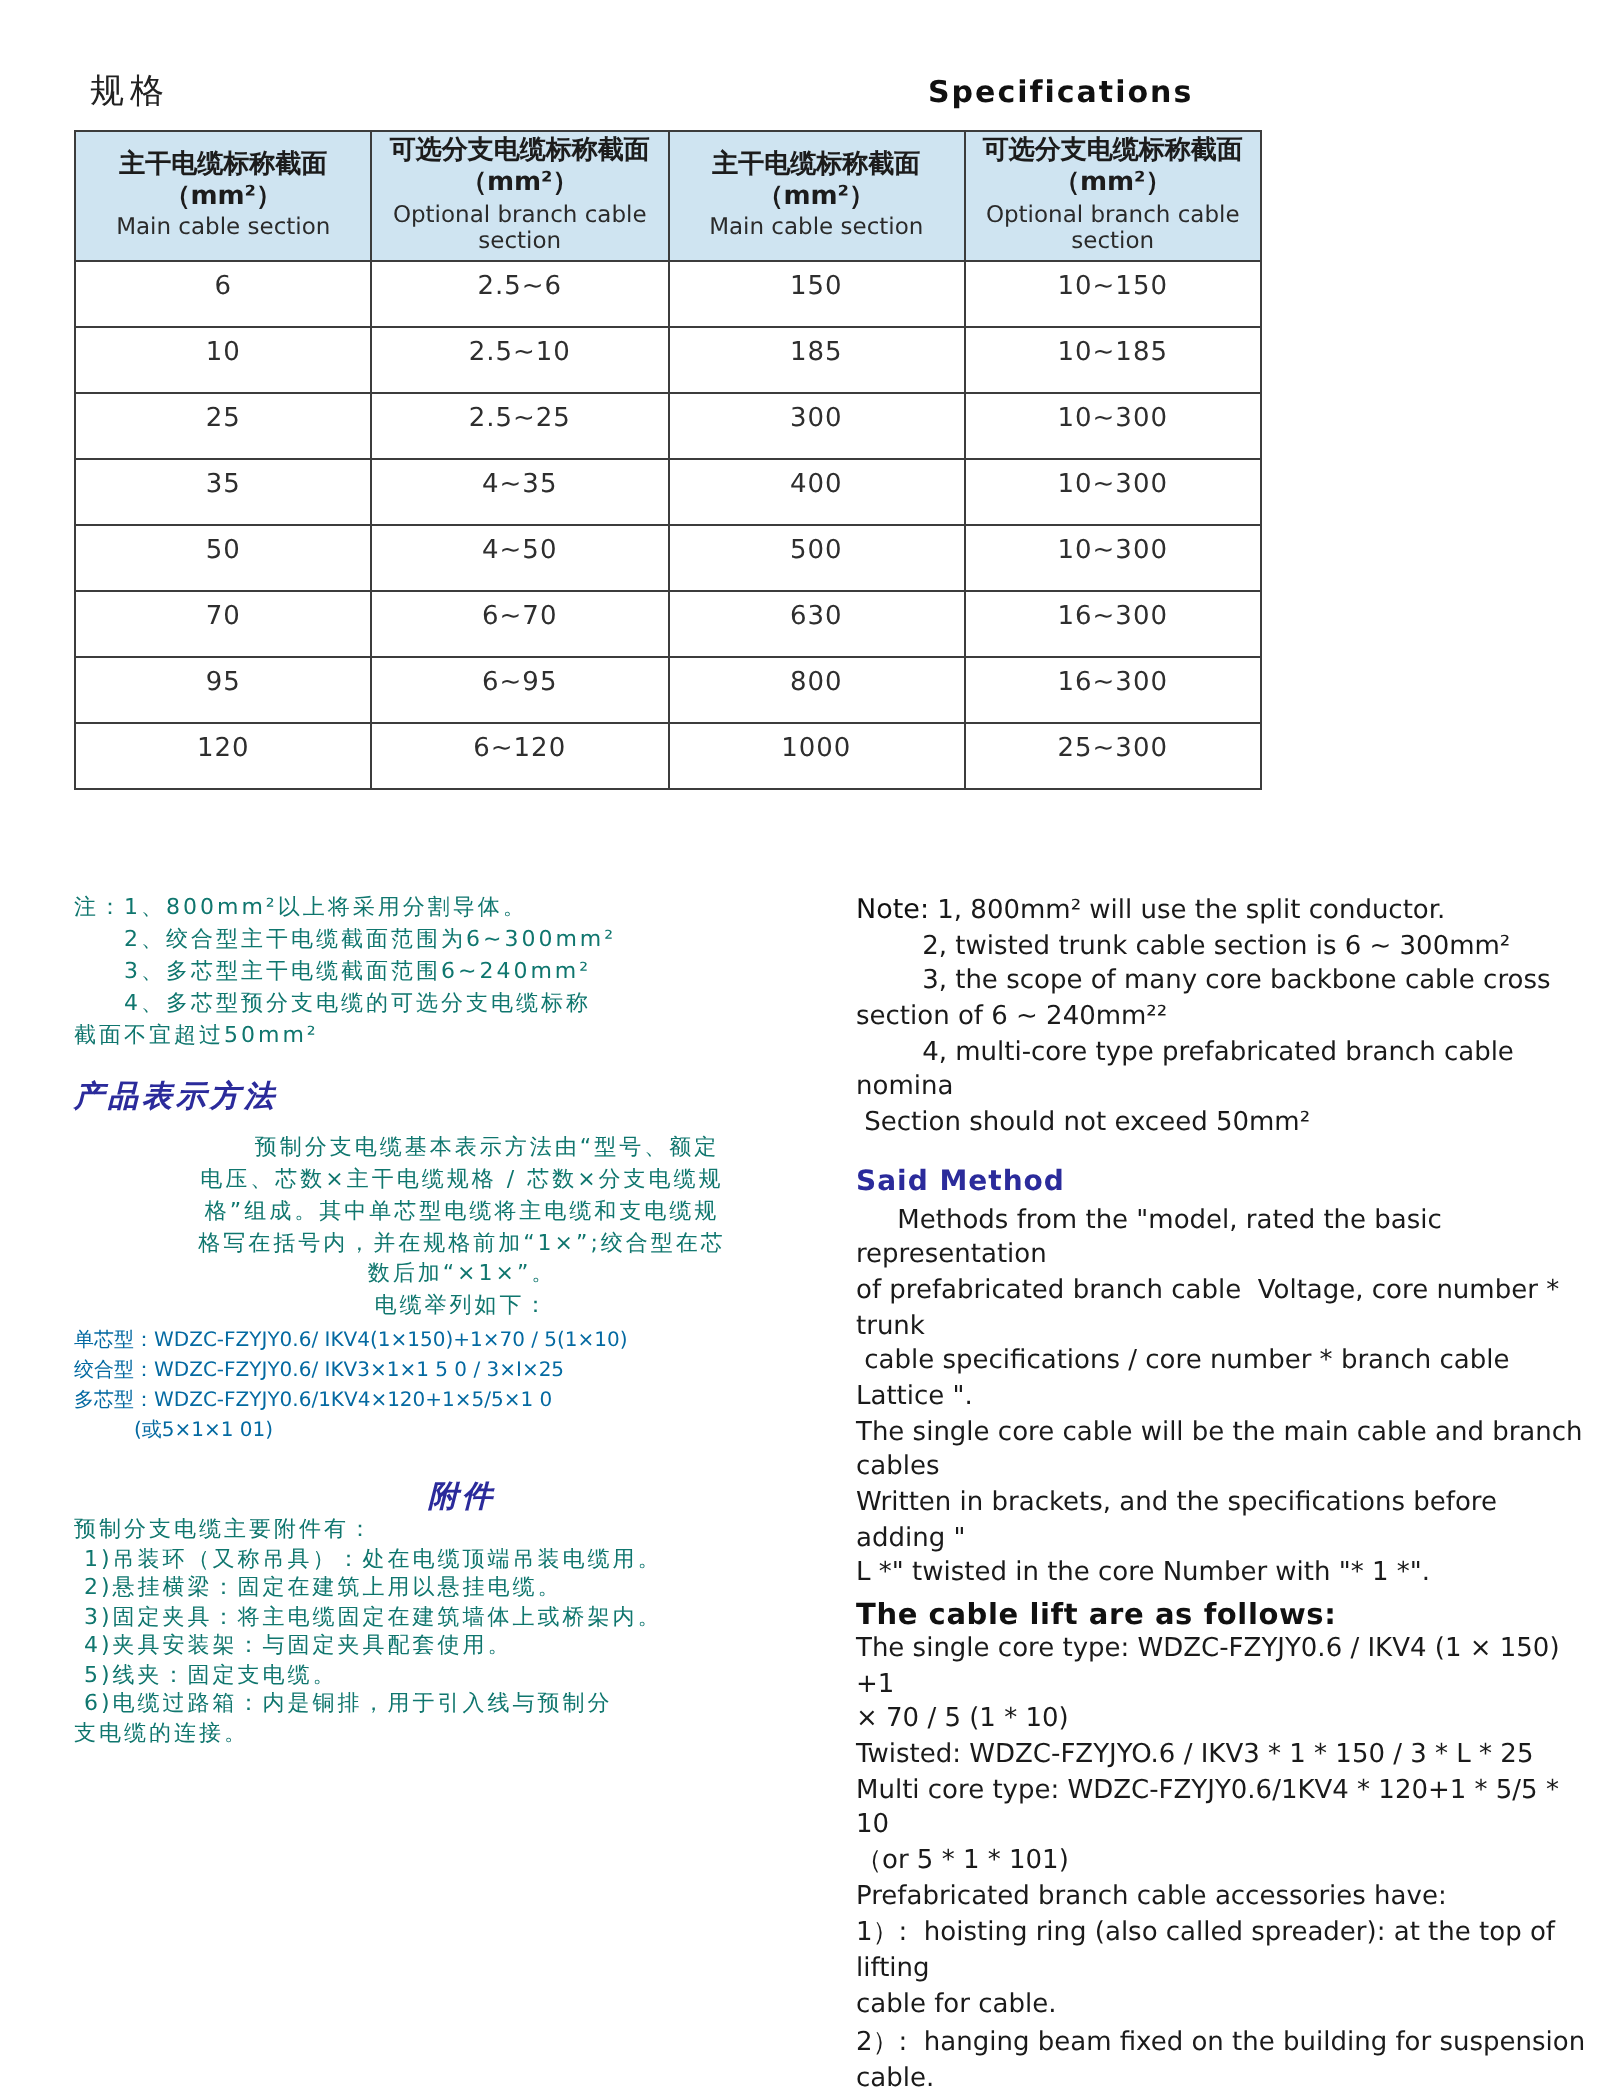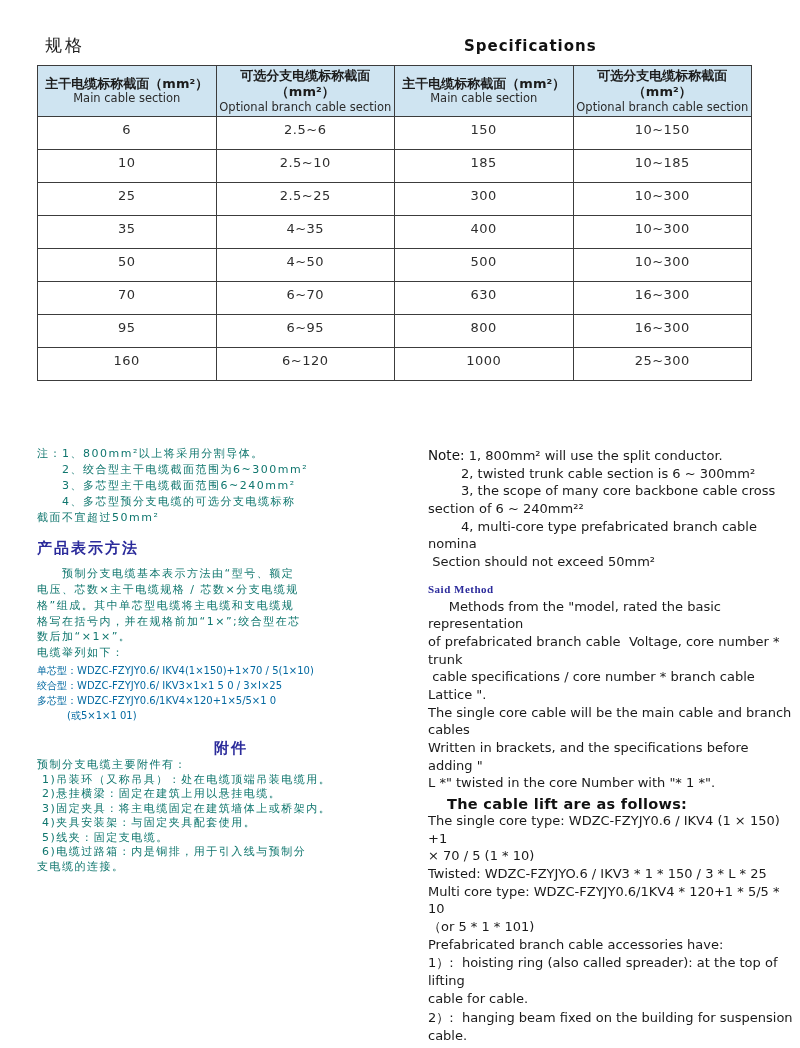--- a/index.html
+++ b/index.html
@@ -15,21 +15,21 @@
   .title-zh {
     position:absolute; left:45px; top:34px;
     font-size:17px; font-weight:normal; letter-spacing:3px; color:#222;
   }
   .title-en {
     position:absolute; left:464px; top:37px;
     font-size:15px; font-weight:bold; letter-spacing:1px; color:#111;
   }
   table.specs {
     position:absolute; left:37px; top:65px;
-    width:715px; border-collapse:collapse; table-layout:fixed;
+    width:594px; border-collapse:collapse; table-layout:fixed;
   }
   table.specs th, table.specs td {
     border:1px solid #3c3c3c;
   }
   table.specs th {
     background:#cfe4f1;
     height:45px; text-align:center; vertical-align:middle;
     font-weight:normal; padding:2px 2px;
   }
   .th-zh { font-size:13px; font-weight:bold; color:#1c1c1c; line-height:1.25; }
@@ -43,28 +43,28 @@
   .ml { white-space:pre-wrap; }
   .zh-body {
     font-size:11px; line-height:1.45; letter-spacing:1.5px; color:#0f766e;
   }
   .zh-code {
     font-size:10px; line-height:1.5; letter-spacing:0; color:#0369a1; margin-top:2px;
   }
   .blue-head {
     color:#2b2b9b; font-weight:bold;
   }
-  .head-zh { font-size:15px; letter-spacing:2px; margin-top:13px; }
-  .head-en { font-size:11px; letter-spacing:0.5px; margin-top:12px; margin-bottom:3px;font-family:Liberation Serif, serif; }
+  .head-zh { font-size:15px; letter-spacing:2px; margin-top:13px;font-style:italic; }
+  .head-en { font-size:14px; letter-spacing:0.5px; margin-top:12px; margin-bottom:3px; }
   .en-body {
     font-size:13px; line-height:1.36; color:#1a1a1a;
   }
   .en-note-label { font-weight:normal; font-size:13.5px; color:#111; }
   .bold-black-head {
-    font-size:14.5px; font-weight:bold; color:#111; margin-top:4px; letter-spacing:0.3px;margin-left:19px;
+    font-size:14.5px; font-weight:bold; color:#111; margin-top:4px; letter-spacing:0.3px;
   }
   .annex-body { line-height:1.4; }
 </style>
 </head>
 <body>
 
 <div class="doc">
 
   <div class="title-zh">规格</div>
   <div class="title-en">Specifications</div>
@@ -127,37 +127,37 @@
         <td>630</td>
         <td>16~300</td>
       </tr>
       <tr>
         <td>95</td>
         <td>6~95</td>
         <td>800</td>
         <td>16~300</td>
       </tr>
       <tr>
-        <td>160</td>
+        <td>120</td>
         <td>6~120</td>
         <td>1000</td>
         <td>25~300</td>
       </tr>
     </tbody>
   </table>
 
   <div class="col-left">
     <div class="zh-body ml">注：1、800mm²以上将采用分割导体。
 　　2、绞合型主干电缆截面范围为6~300mm²
 　　3、多芯型主干电缆截面范围6~240mm²
 　　4、多芯型预分支电缆的可选分支电缆标称
 截面不宜超过50mm²</div>
 
     <div class="blue-head head-zh">产品表示方法</div>
-    <div class="zh-body ml" style="margin-top:8px;">　　预制分支电缆基本表示方法由“型号、额定
+    <div class="zh-body ml" style="margin-top:8px;text-align:center;">　　预制分支电缆基本表示方法由“型号、额定
 电压、芯数×主干电缆规格 / 芯数×分支电缆规
 格”组成。其中单芯型电缆将主电缆和支电缆规
 格写在括号内，并在规格前加“1×”;绞合型在芯
 数后加“×1×”。
 电缆举列如下：</div>
     <div class="zh-code ml">单芯型：WDZC-FZYJY0.6/ IKV4(1×150)+1×70 / 5(1×10)
 绞合型：WDZC-FZYJY0.6/ IKV3×1×1 5 0 / 3×I×25
 多芯型：WDZC-FZYJY0.6/1KV4×120+1×5/5×1 0
 　　　(或5×1×1 01)</div>
 

